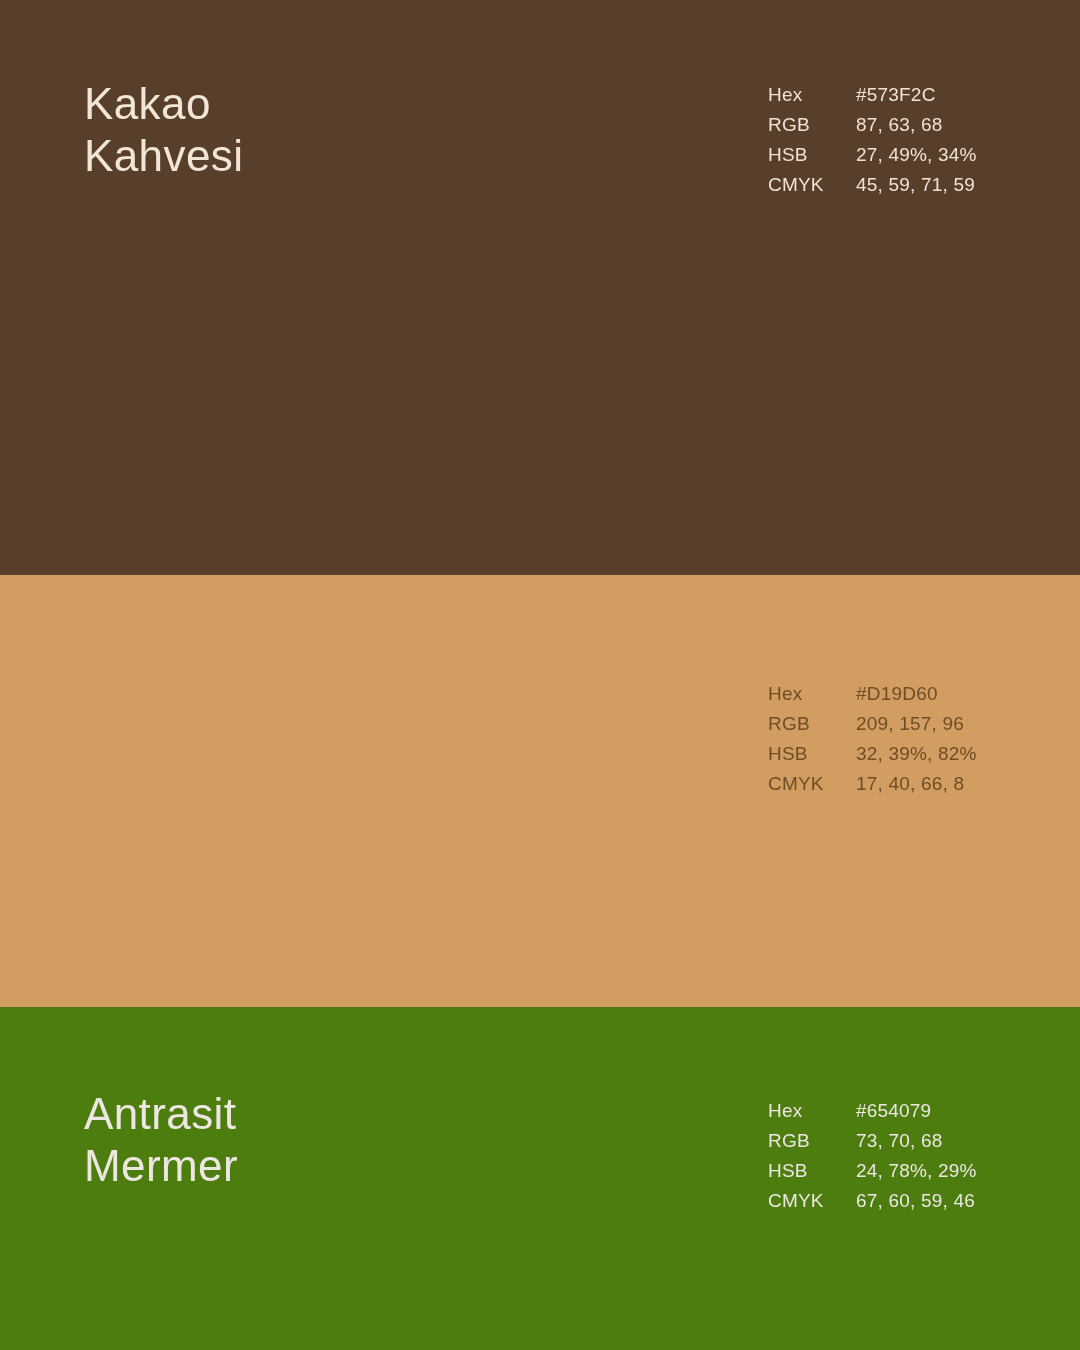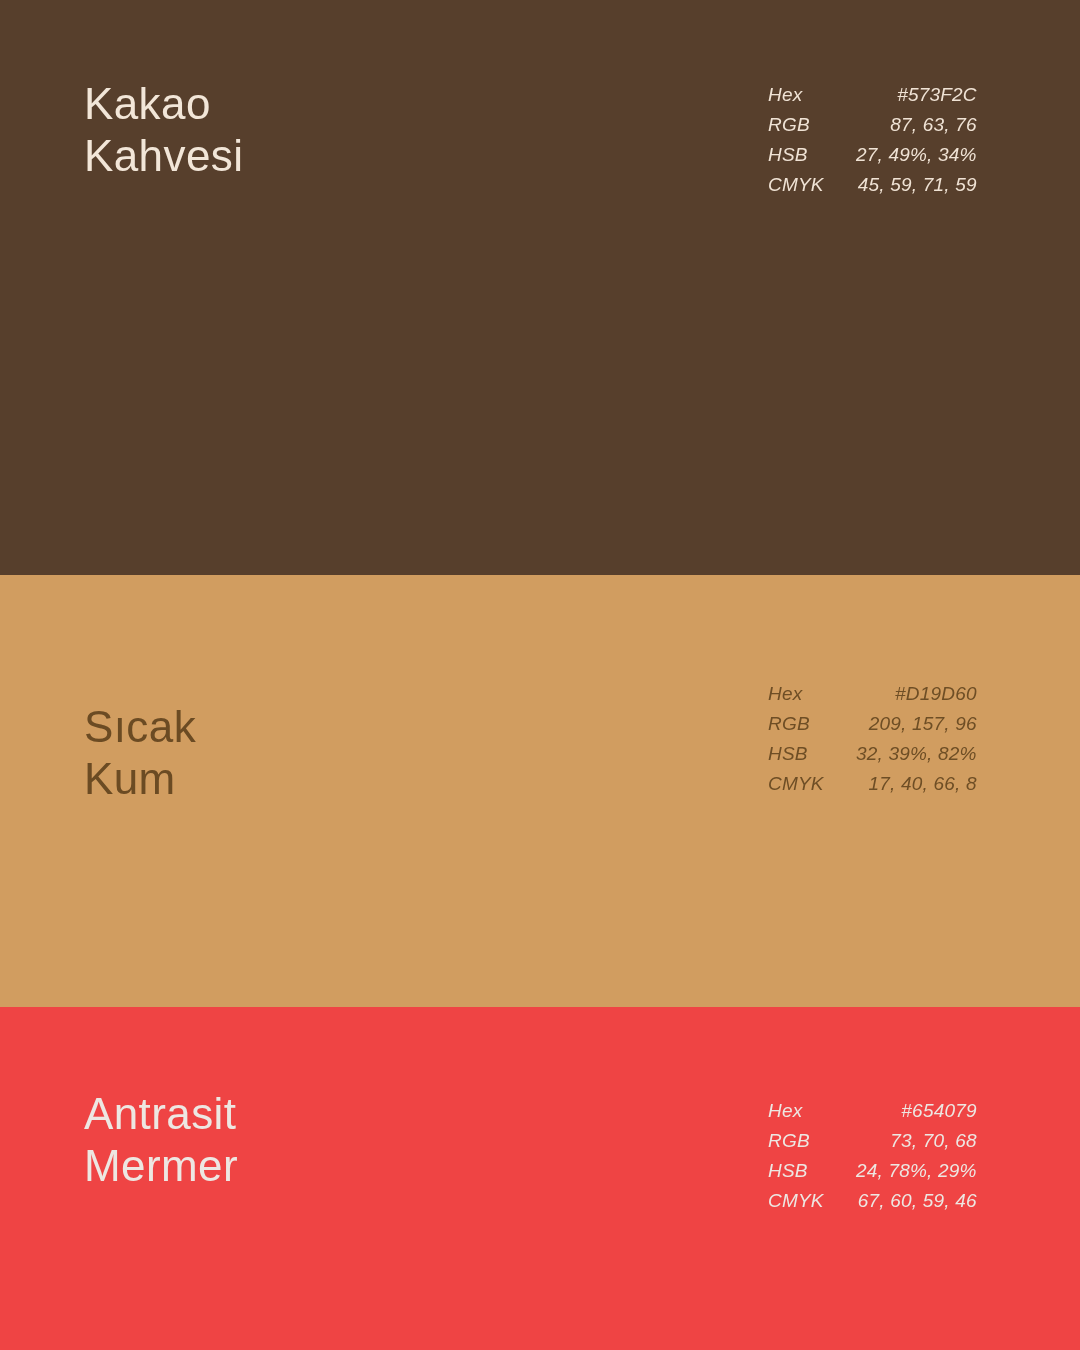--- a/index.html
+++ b/index.html
@@ -19,21 +19,21 @@
   }
 
   .swatch {
     position: relative;
     width: 100%;
     overflow: hidden;
   }
 
   .swatch-1 { height: 575px; background: #573F2C; }
   .swatch-2 { height: 432px; background: #D19D60; }
-  .swatch-3 { height: 343px; background: #ef4444; }
+  .swatch-3 { height: 343px; background: #4d7c0f; }
 
   .swatch-name {
     position: absolute;
     font-weight: 300;
     letter-spacing: 0.4px;
     line-height: 1.18;
     white-space: pre-line;
   }
 
   .swatch-1 .swatch-name {
@@ -60,25 +60,24 @@
   }
 
   .specs {
     position: absolute;
     display: grid;
     grid-template-columns: 88px auto;
     row-gap: 8px;
     font-size: 19px;
     font-weight: 400;
     letter-spacing: 0.2px;
-    font-style: italic;
   }
 
   .specs .label { text-align: left; }
-  .specs .value { text-align: right; }
+  .specs .value { text-align: left; }
 
   .swatch-1 .specs {
     left: 768px;
     top: 84px;
     color: #F0E3D5;
   }
   .swatch-2 .specs {
     left: 768px;
     bottom: 212px;
     color: #6E4E25;
@@ -94,31 +93,29 @@
 
 <div class="palette">
 
   <section class="swatch swatch-1">
     <div class="swatch-name">Kakao
 Kahvesi</div>
     <div class="specs">
       <span class="label">Hex</span>
       <span class="value">#573F2C</span>
       <span class="label">RGB</span>
-      <span class="value">87, 63, 76</span>
+      <span class="value">87, 63, 68</span>
       <span class="label">HSB</span>
       <span class="value">27, 49%, 34%</span>
       <span class="label">CMYK</span>
       <span class="value">45, 59, 71, 59</span>
     </div>
   </section>
 
   <section class="swatch swatch-2">
-    <div class="swatch-name">Sıcak
-Kum</div>
     <div class="specs">
       <span class="label">Hex</span>
       <span class="value">#D19D60</span>
       <span class="label">RGB</span>
       <span class="value">209, 157, 96</span>
       <span class="label">HSB</span>
       <span class="value">32, 39%, 82%</span>
       <span class="label">CMYK</span>
       <span class="value">17, 40, 66, 8</span>
     </div>

